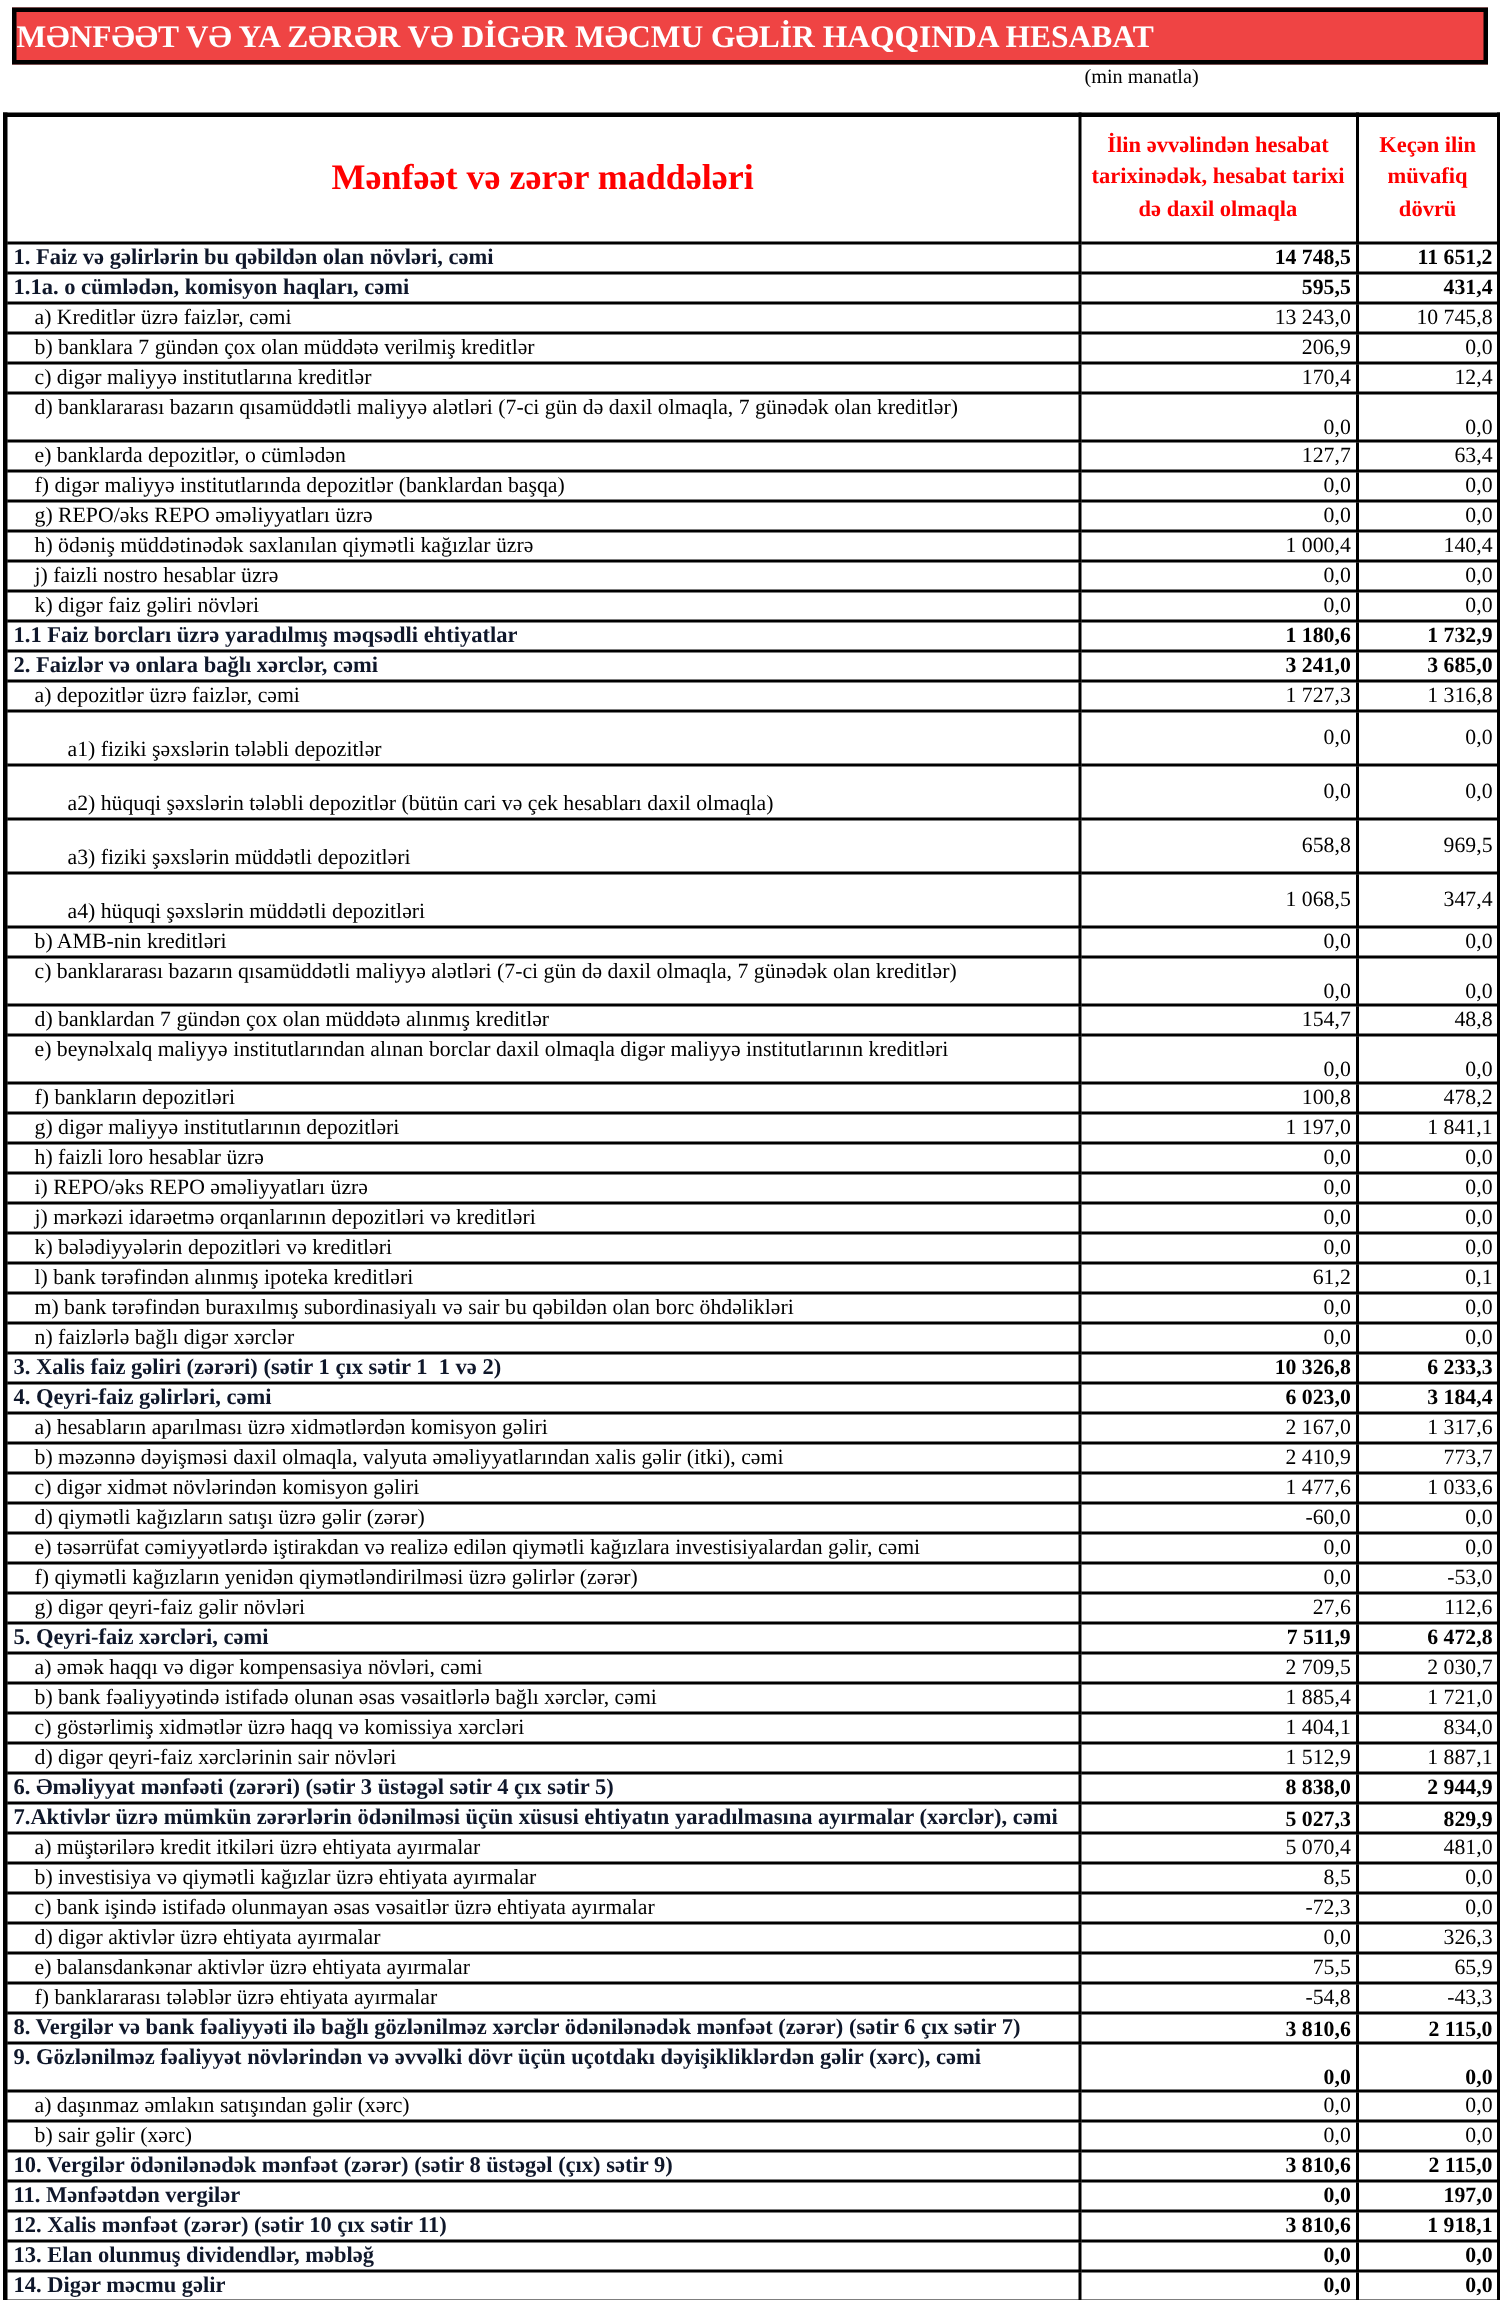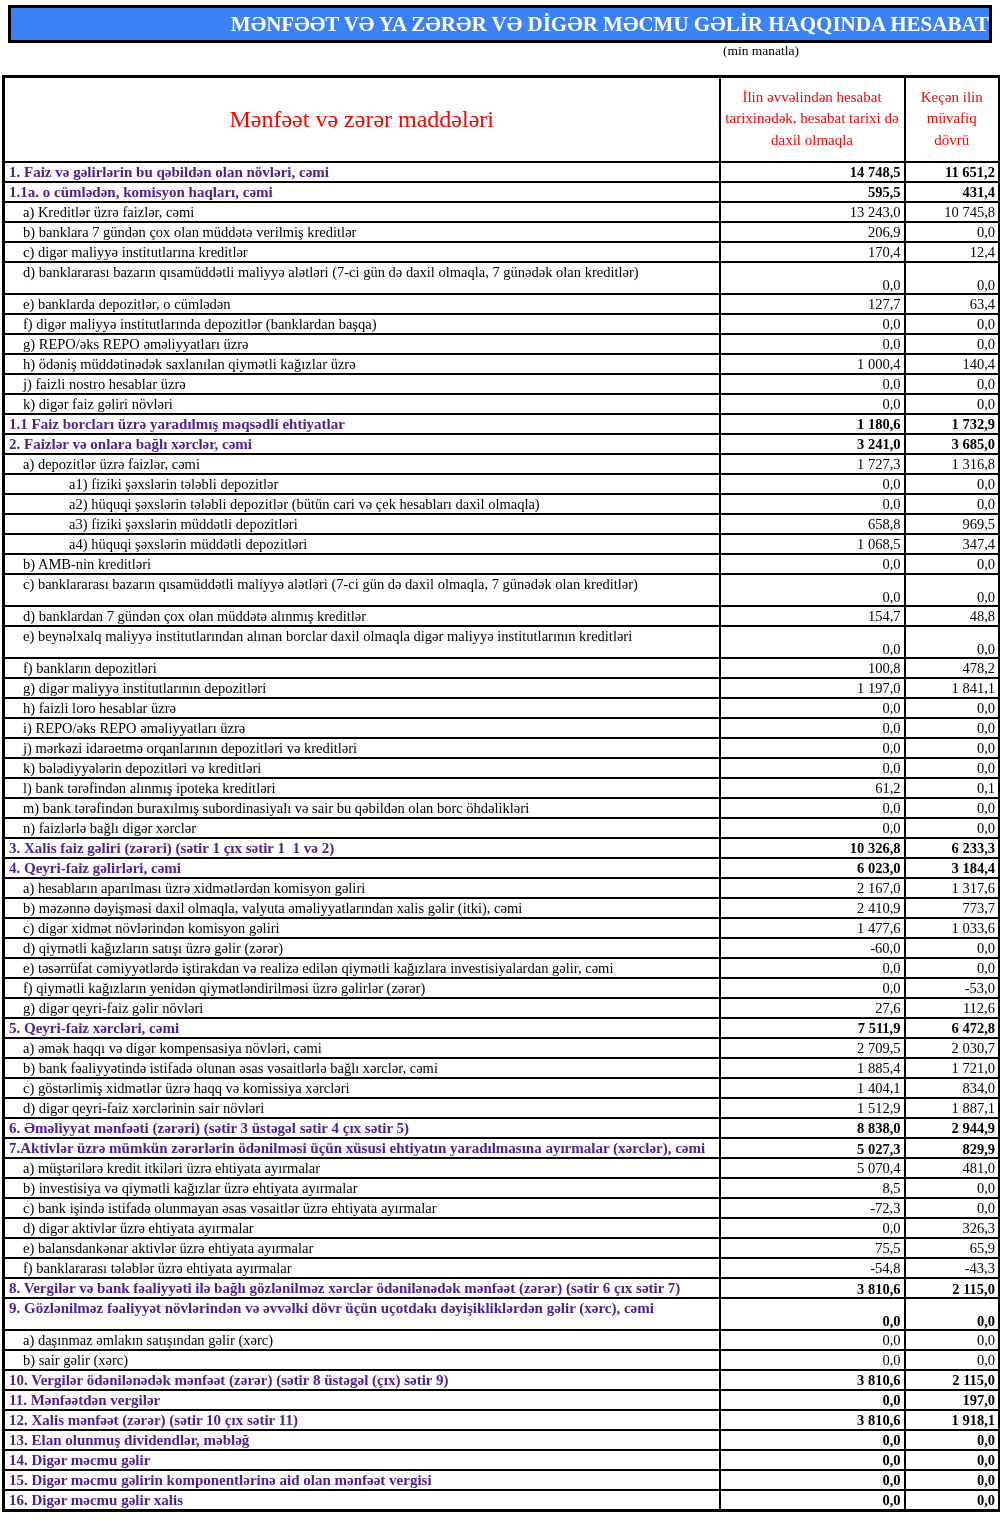--- a/index.html
+++ b/index.html
@@ -9,23 +9,23 @@
     background: #ffffff;
     font-family: "Liberation Serif", "DejaVu Serif", serif;
     color: #000000;
   }
   .page { width: 1000px; padding-top: 5px; }
 
   
   .banner {
     margin: 0 8px;
     border: 3px solid #000000;
-    background: #3b82f6;
+    background: #ef4444;
     color: #ffffff;
-    text-align: right;
+    text-align: left;
     font-weight: bold;
     font-size: 21px;
     line-height: 32px;
     height: 38px;
   }
 
   
   .units-line {
     height: 32px;
     font-size: 13.5px;
@@ -46,21 +46,21 @@
     border: 2px solid #000000;
     overflow: hidden;
   }
   col.c-label { width: 716px; }
   col.c-cur   { width: 185px; }
   col.c-prev  { width: 95px;  }
 
   thead th {
     height: 85px;
     color: #ff0000;
-    font-weight: normal;
+    font-weight: bold;
     text-align: center;
     vertical-align: middle;
     padding: 2px 4px;
   }
   th.h-items { font-size: 24px; }
   th.h-cur, th.h-prev { font-size: 15px; line-height: 1.45; }
 
   tbody td {
     height: 17px;
     font-size: 14.5px;
@@ -72,24 +72,24 @@
   td.cell-label div { white-space: pre-wrap; padding: 1px 2px 1px 0; }
   td.cell-value {
     text-align: right;
     padding-right: 3px;
     white-space: nowrap;
   }
 
   
   tr.row-section td.cell-label div { padding-left: 4px; }
   tr.row-sub     td.cell-label div { padding-left: 18px; }
-  tr.row-subsub  td.cell-label div { padding-left: 64px; }
+  tr.row-subsub  td.cell-label div { padding-left: 40px; margin-top: 16px; }
 
   
-  tr.row-section td.cell-label { color: #4c1d95; font-weight: bold; font-size: 15px; }
+  tr.row-section td.cell-label { color: #0f172a; font-weight: bold; font-size: 15px; }
   tr.row-section td.cell-value { font-weight: bold; }
 
   
   tr.size-tall td { height: 32px; }
   tr.size-tall td.cell-label { vertical-align: top; }
   tr.size-tall td.cell-value { vertical-align: bottom; }
   tr.size-wrap td.cell-label { vertical-align: top; }
   tr.size-wrap td.cell-value { vertical-align: bottom; }
 </style>
 </head>

